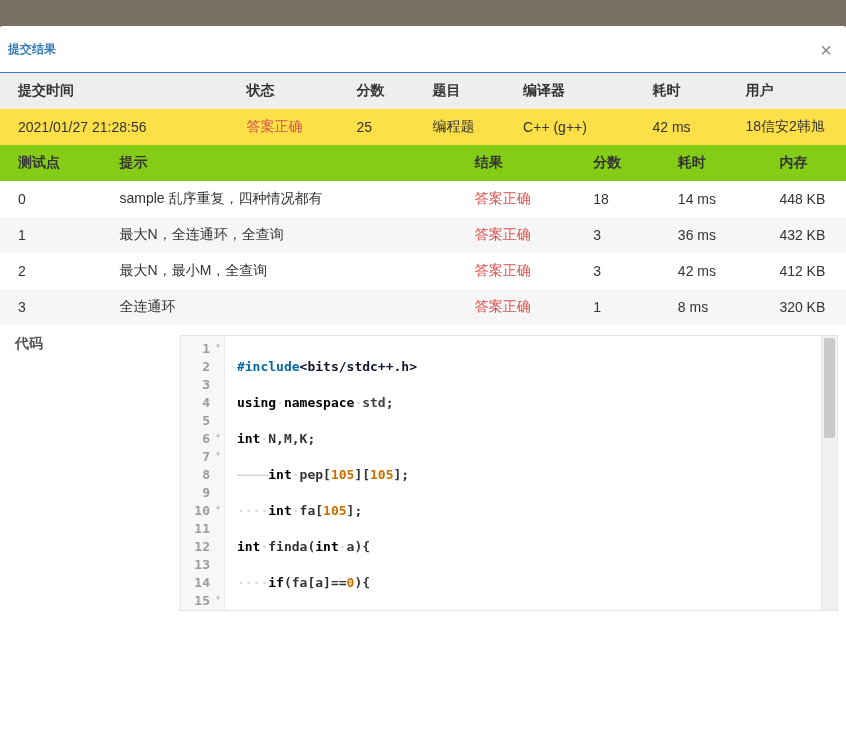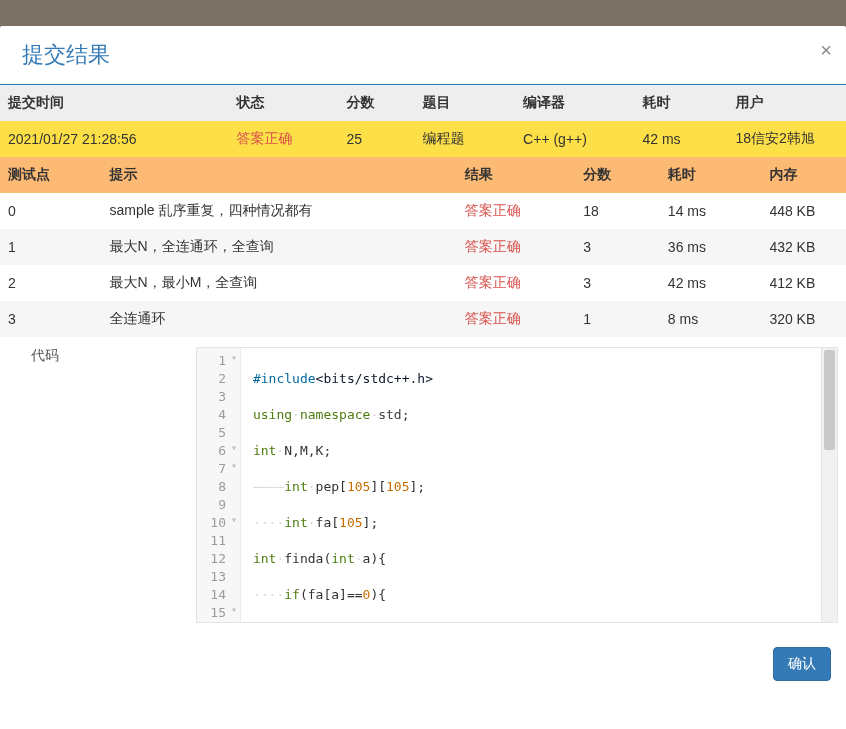--- a/index.html
+++ b/index.html
@@ -1,38 +1,38 @@
 <!DOCTYPE html>
 <html><head>
 <meta charset="utf-8">
 <style>
   html,body{margin:0;padding:0;font-family:"Helvetica Neue",Helvetica,Arial,"Microsoft YaHei",sans-serif;font-size:14px;color:#333;background:#7a7064;}
   .modal-wrap{width:846px;height:729px;margin:0 auto;position:relative;box-sizing:border-box;padding-top:26px;}
   .modal{background:#fff;position:relative;width:100%;box-sizing:border-box;border-top-left-radius:2px;border-top-right-radius:2px;min-height:703px;}
   .modal-header{padding:14px 15px 14px 8px;border-bottom:1px solid #337ab7;position:relative;}
-  .modal-title{font-size:22px;color:#337ab7;font-weight:400;margin-left:14px;}
+  .modal-title{font-size:12px;color:#337ab7;font-weight:700;}
   .close-x{position:absolute;right:14px;top:14px;color:#888;font-size:20px;line-height:20px;cursor:pointer;}
   .modal-body{padding:0;}
   table{width:100%;border-collapse:collapse;table-layout:fixed;}
-  th,td{padding:9px 8px;text-align:left;vertical-align:middle;font-weight:400;}
+  th,td{padding:9px 18px;text-align:left;vertical-align:middle;font-weight:400;}
   thead th{background:#eeeeee;color:#333;font-weight:700;font-size:14px;}
   .info-table td{background:#fde047;}
-  .tests thead th{background:#fdba74;font-weight:700;}
+  .tests thead th{background:#84cc16;font-weight:700;}
   .tests tbody tr:nth-child(even) td{background:#f6f6f6;}
   .tests tbody tr:nth-child(odd) td{background:#fff;}
   .red{color:#d9534f;}
-  .code-row td{vertical-align:top;padding:10px 8px 10px 31px;}
+  .code-row td{vertical-align:top;padding:10px 8px 10px 15px;font-weight:bold;}
   .code-label{color:#555;}
   .editor{border:1px solid #e4e4e4;position:relative;height:274px;display:flex;font-family:Consolas,Menlo,monospace;font-size:13px;line-height:18px;}
   .gutter{width:44px;background:#f7f7f7;color:#9b9b9b;text-align:right;padding:4px 14px 4px 0;box-sizing:border-box;border-right:1px solid #ececec;user-select:none;}
   .gutter .ln{position:relative;height:18px;}
   .gutter .fold{position:absolute;right:-11px;top:1px;color:#bfbfbf;font-size:10px;line-height:10px;}
   .code{flex:1;padding:4px 0 4px 12px;overflow:hidden;white-space:pre;color:#333;position:relative;}
   .code .line{height:18px;}
-  .kw{color:#4d7c0f;}
+  .kw{color:#000000;}
   .pp{color:#0369a1;}
   .inc{color:#0f172a;}
   .ns{color:#404040;}
   .num{color:#c96e00;}
   .ws{color:#d6d6d6;}
   .scrollbar{width:15px;background:#f1f1f1;border-left:1px solid #e4e4e4;position:relative;}
   .thumb{position:absolute;top:2px;left:2px;right:2px;height:100px;background:#c9c9c9;border-radius:2px;}
   .modal-footer{padding:14px 15px;text-align:right;}
   .btn-primary{background:#337ab7;color:#fff;border:1px solid #2e6da4;border-radius:4px;padding:7px 14px;font-size:14px;cursor:pointer;}
 </style>
@@ -185,17 +185,14 @@
                 <div class="thumb"></div>
               </div>
             </div>
           </td>
         </tr>
       </tbody>
         </table>
 
     </div>
 
-    <div class="modal-footer">
-      <button class="btn-primary">确认</button>
-    </div>
   </div>
 </div>
 
 </body></html>

